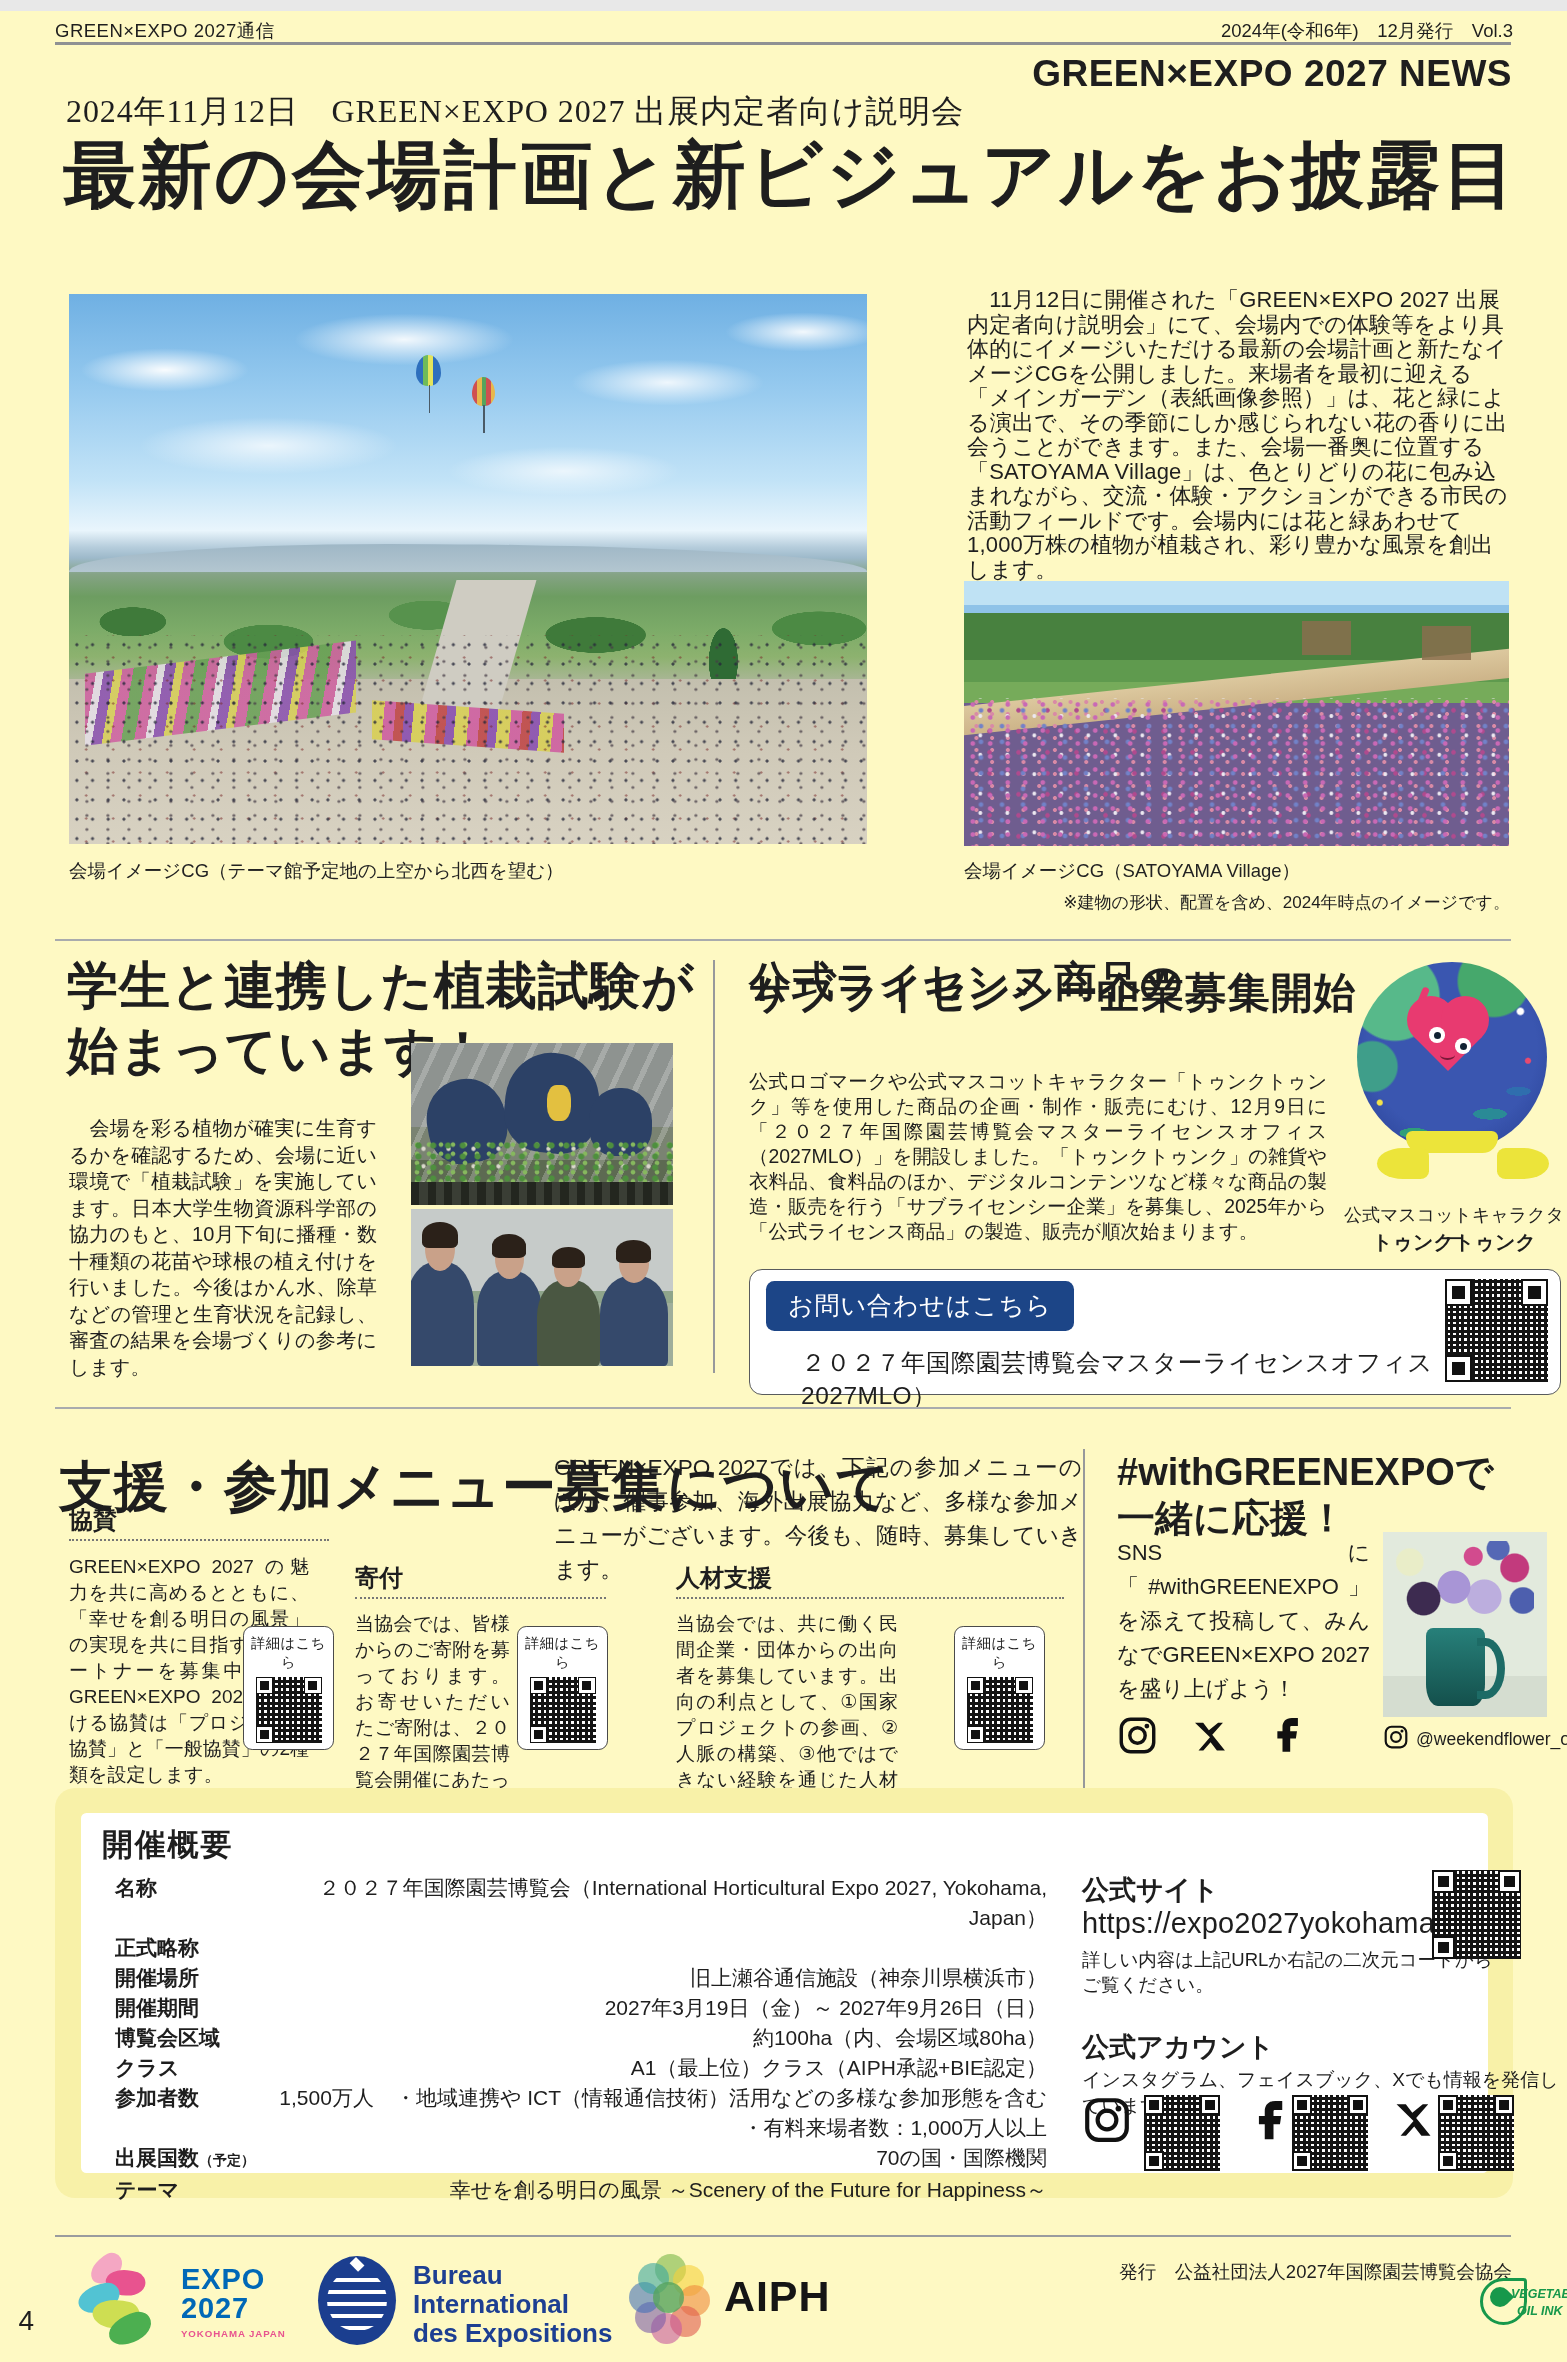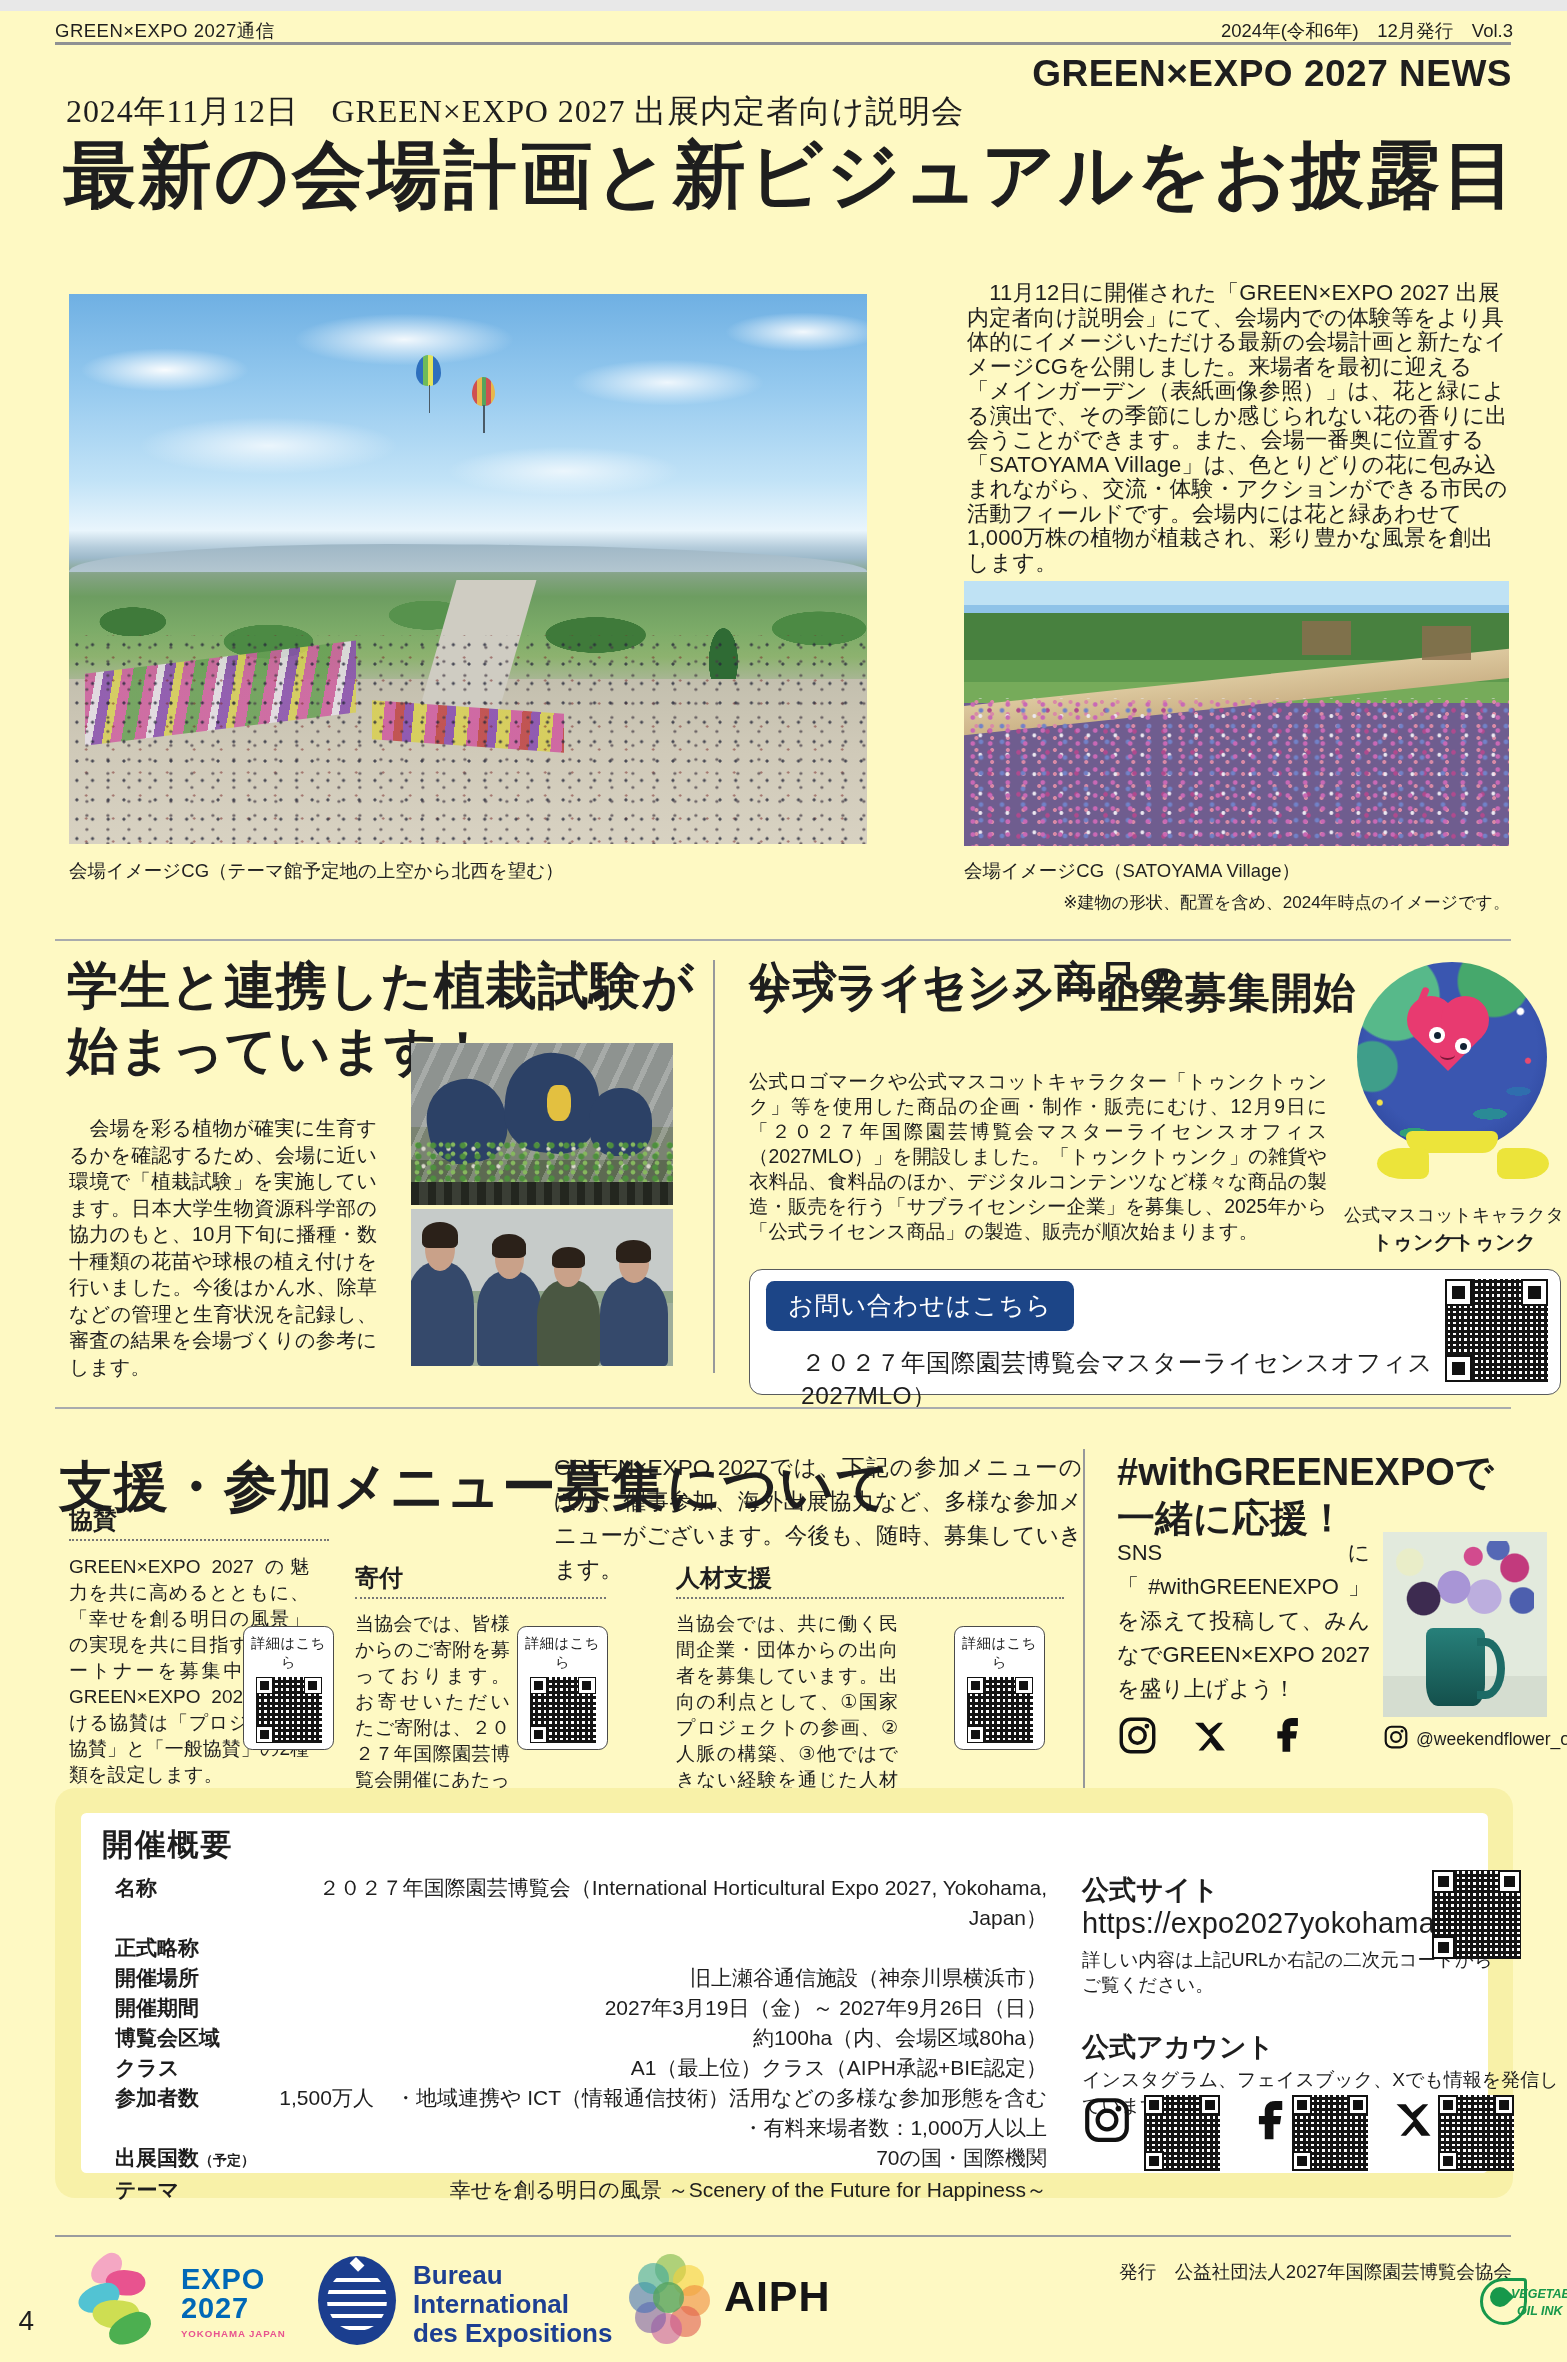--- a/index.html
+++ b/index.html
@@ -50,21 +50,21 @@
       radial-gradient(circle 1.8px,rgba(70,60,70,.7) 0 1.2px,transparent 1.8px),
       radial-gradient(circle 1.5px,rgba(120,40,40,.55) 0 0.9px,transparent 1.5px);
     background-size:15.7px 19.4px,21px 14px,27px 23px;background-position:0 0,7.4px 5.5px,3.7px 11px;}
   .balloon{position:absolute;}
   .balloon::after{content:"";position:absolute;top:99%;left:50%;width:1.4px;height:28px;background:#4a5a66;}
   #bal1{left:43.5%;top:11%;width:25px;height:31px;border-radius:50% 50% 46% 46%/58% 58% 42% 42%;
     background:linear-gradient(90deg,#2e6fbd 0 28%,#6fbb5a 28% 48%,#e4e45c 48% 68%,#2e6fbd 68%);}
   #bal2{left:50.5%;top:15%;width:23px;height:29px;border-radius:50% 50% 46% 46%/58% 58% 42% 42%;
     background:linear-gradient(90deg,#cf5050 0 22%,#e7b74c 22% 42%,#56a45c 42% 62%,#cf5050 62% 82%,#e7b74c 82%);}
 
-  #newsBody{left:967px;top:270px;width:545px;font-size:22px;line-height:24.5px;letter-spacing:0.2px;}
+  #newsBody{left:967px;top:277px;width:545px;font-size:22px;line-height:24.5px;letter-spacing:0.2px;}
   #cgSato{left:964px;top:570px;width:545px;height:265px;overflow:hidden;
     background:linear-gradient(180deg,#bfe2f4 0 9%,#8fc3e8 9% 12%,#48813f 12% 30%,#5f9a4e 30% 38%,#76ab5a 38% 46%,#6f5d8f 46% 100%);}
   .satoPath{position:absolute;left:-5%;top:36%;width:115%;height:11%;background:linear-gradient(180deg,#dcc89e,#cdb489);transform:rotate(-6deg);}
   .satoMeadow{position:absolute;left:0;top:44%;width:100%;height:56%;
     background-image:radial-gradient(circle 2.8px,#c969b5 0 1.8px,transparent 2.8px),
       radial-gradient(circle 2.8px,#7282c8 0 1.8px,transparent 2.8px),
       radial-gradient(circle 2.3px,#ece8f0 0 1.6px,transparent 2.3px),
       radial-gradient(circle 2.8px,#b04a8e 0 1.8px,transparent 2.8px),
       radial-gradient(circle 2.3px,#d98aa6 0 1.6px,transparent 2.3px);
     background-size:17.5px 13px,21px 15.7px,27px 19.4px,29px 21px,15.7px 12px;

